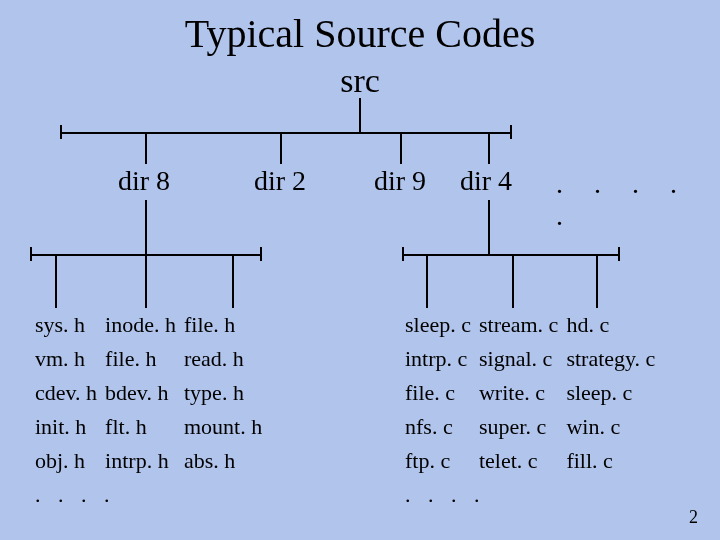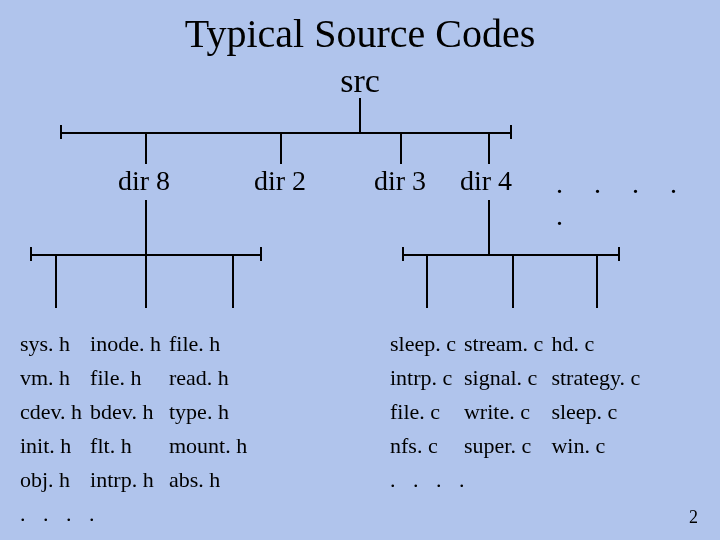--- a/index.html
+++ b/index.html
@@ -23,22 +23,22 @@
   }
   .dirlabel{
     position:absolute;top:165px;
     font-size:28px;
   }
   .dots-top{
     position:absolute;top:168px;left:556px;
     font-size:28px;letter-spacing:12px;
   }
   .filegrid{
-    position:absolute;top:326px;
-    font-size:22px;line-height:32px;
+    position:absolute;top:307px;
+    font-size:22px;line-height:32px;margin-left:15px;
   }
   .filegrid td{padding:0 6px 0 0;vertical-align:top;white-space:nowrap}
   .ellips{padding-left:10px;letter-spacing:6px}
   .pageno{
     position:absolute;right:22px;bottom:12px;
     font-size:18px;
   }
   
   .ln{position:absolute;background:#000}
 </style>
@@ -52,21 +52,21 @@
 <div class="ln" style="left:60px;top:132px;width:450px;height:2px"></div>
 <div class="ln" style="left:60px;top:125px;width:2px;height:14px"></div>
 <div class="ln" style="left:510px;top:125px;width:2px;height:14px"></div>
 <div class="ln" style="left:145px;top:132px;width:2px;height:32px"></div>
 <div class="ln" style="left:280px;top:132px;width:2px;height:32px"></div>
 <div class="ln" style="left:400px;top:132px;width:2px;height:32px"></div>
 <div class="ln" style="left:488px;top:132px;width:2px;height:32px"></div>
 
 <div class="dirlabel" style="left:118px">dir 8</div>
 <div class="dirlabel" style="left:254px">dir 2</div>
-<div class="dirlabel" style="left:374px">dir 3</div>
+<div class="dirlabel" style="left:374px">dir 9</div>
 <div class="dirlabel" style="left:460px">dir 4</div>
 <div class="dots-top">.  .  .  .  .</div>
 
 <div class="ln" style="left:145px;top:200px;width:2px;height:54px"></div>
 <div class="ln" style="left:30px;top:254px;width:230px;height:2px"></div>
 <div class="ln" style="left:30px;top:247px;width:2px;height:14px"></div>
 <div class="ln" style="left:260px;top:247px;width:2px;height:14px"></div>
 <div class="ln" style="left:55px;top:254px;width:2px;height:54px"></div>
 <div class="ln" style="left:145px;top:254px;width:2px;height:54px"></div>
 <div class="ln" style="left:232px;top:254px;width:2px;height:54px"></div>
@@ -128,18 +128,23 @@
         <td>file. c</td>
         <td>write. c</td>
         <td>sleep. c</td>
       </tr>
   <tr>
         <td>nfs. c</td>
         <td>super. c</td>
         <td>win. c</td>
       </tr>
   <tr>
+        <td>ftp. c</td>
+        <td>telet. c</td>
+        <td>fill. c</td>
+      </tr>
+  <tr>
         <td colspan="3" class="ellips">.  .  .  .</td>
       </tr>
 </tbody>
   </table>
 
 <div class="pageno">2</div>
 
 </body></html>

